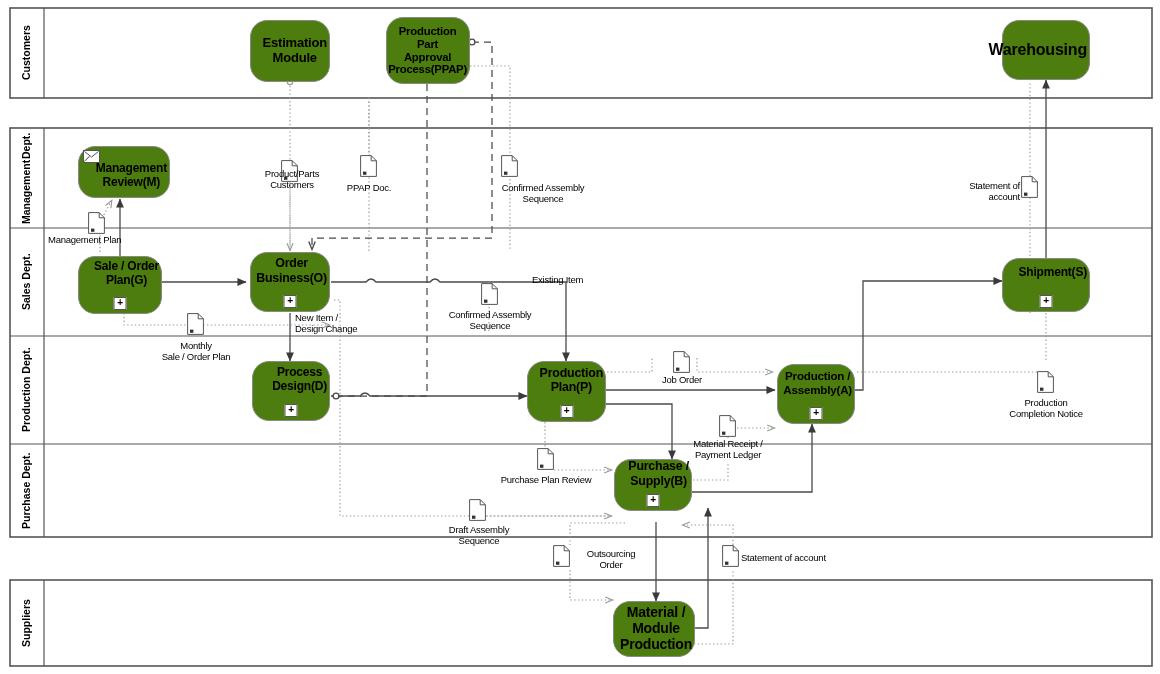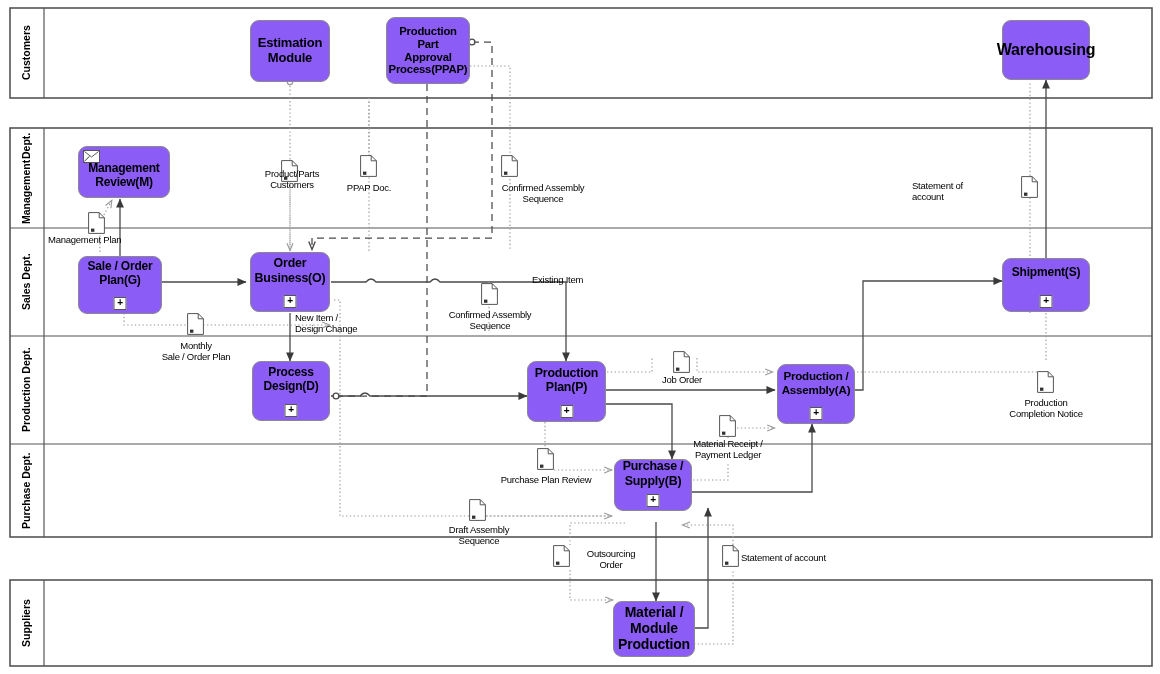--- a/index.html
+++ b/index.html
@@ -8,22 +8,22 @@
   #canvas{position:relative;width:1160px;height:674px;background:#fff;overflow:hidden;}
   #svgroot{position:absolute;left:0;top:0;width:1160px;height:674px;}
 
   .lane-title{
     position:absolute;display:flex;align-items:center;justify-content:center;
     font-weight:bold;font-size:10.5px;color:#000;text-align:center;line-height:1.12;
     writing-mode:vertical-rl;transform:rotate(180deg);
   }
   .task{
     position:absolute;box-sizing:border-box;
-    border:1.2px solid #8a8a8a;border-radius:9px;background:#8b5cf6;
-    display:flex;align-items:center;justify-content:center;
+    border:1.2px solid #8a8a8a;border-radius:17px;background:#4d7c0f;
+    display:flex;align-items:center;justify-content:flex-end;
     font-weight:bold;color:#000;text-align:center;line-height:1.13;
     letter-spacing:-0.2px;
   }
   .task .tlabel{display:block;padding:0 2px;}
   .task.sub{padding-bottom:23px;}
   .plusmark{
     position:absolute;left:50%;transform:translateX(-50%);
     bottom:3px;width:11px;height:11px;border:1px solid #555;background:#fff;
     font-size:10px;line-height:9px;font-weight:bold;text-align:center;color:#000;
   }
@@ -324,21 +324,21 @@
     <span>Sequence</span>
   </div>
 
   <div class="docicon" style="left:1021px;top:176px;">
     <svg viewBox="0 0 17 22" xmlns="http://www.w3.org/2000/svg">
       <path d="M0.6,0.6 L11.2,0.6 L16.4,5.8 L16.4,21.4 L0.6,21.4 Z" fill="#fff" stroke="#555" stroke-width="1"></path>
       <path d="M11.2,0.6 L11.2,5.8 L16.4,5.8" fill="none" stroke="#555" stroke-width="1"></path>
       <rect x="3" y="16.6" width="3.4" height="3.2" fill="#333"></rect>
     </svg>
   </div>
-  <div class="flowlabel" style="left:912px;top:180px;width:84px;text-align:left;">
+  <div class="flowlabel" style="left:936px;top:180px;width:84px;text-align:right;">
     <span>Statement of</span><br>
     <span>account</span>
   </div>
 
   <div class="docicon" style="left:88px;top:212px;">
     <svg viewBox="0 0 17 22" xmlns="http://www.w3.org/2000/svg">
       <path d="M0.6,0.6 L11.2,0.6 L16.4,5.8 L16.4,21.4 L0.6,21.4 Z" fill="#fff" stroke="#555" stroke-width="1"></path>
       <path d="M11.2,0.6 L11.2,5.8 L16.4,5.8" fill="none" stroke="#555" stroke-width="1"></path>
       <rect x="3" y="16.6" width="3.4" height="3.2" fill="#333"></rect>
     </svg>

